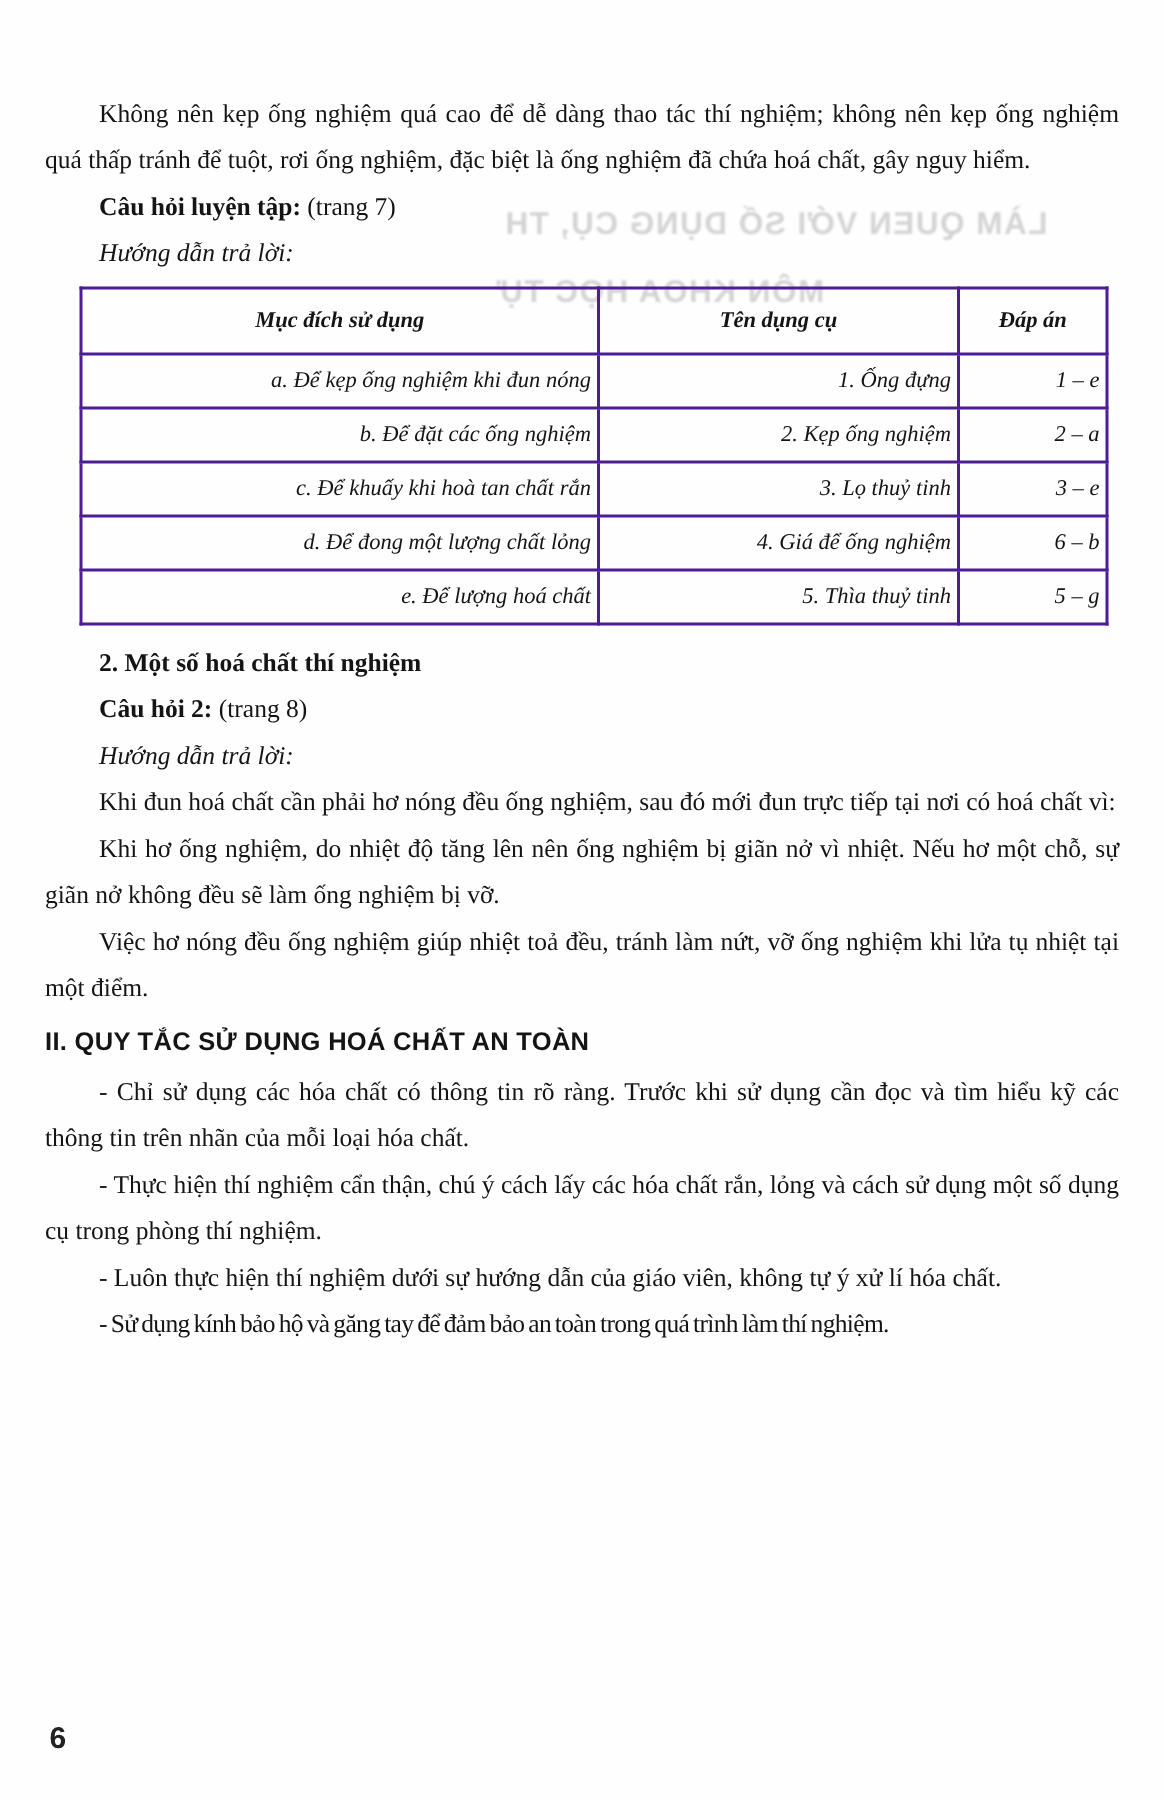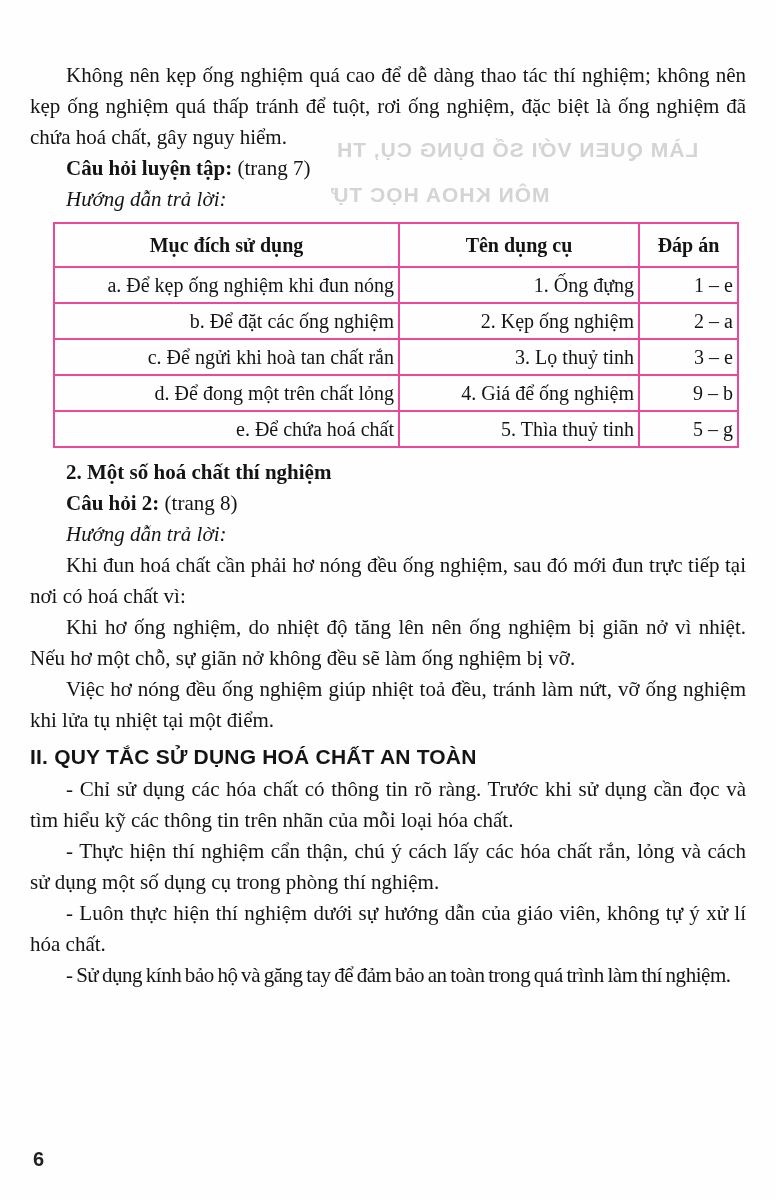--- a/index.html
+++ b/index.html
@@ -12,21 +12,21 @@
     font-family:"Liberation Serif","DejaVu Serif",serif;
     color:#141414;
   }
   .content {
     position:absolute;
     left:30px; top:60px;
     width:716px;
   }
   .content p {
     margin:0;
-    font-size:21px;
+    font-size:17px;
     line-height:31px;
     text-align:justify;
   }
   p.indent { text-indent:36px; }
   .label-line {
     text-indent:36px;
     text-align:left !important;
   }
   .b  { font-weight:bold; }
   .bi { font-weight:normal; font-style:italic; }
@@ -48,24 +48,25 @@
   table.answer-table {
     border-collapse:collapse;
     margin:7px 0 9px 23px;
     table-layout:fixed;
     width:684px;
   }
   .answer-table col.c1 { width:345px; }
   .answer-table col.c2 { width:240px; }
   .answer-table col.c3 { width:99px; }
   .answer-table th, .answer-table td {
-    border:2px solid #ec4899;
-    font-size:20px;
+    border:2px solid #4c1d95;
+    font-size:15px;
     overflow:hidden;
     white-space:nowrap;
+    font-style:italic;
   }
   .answer-table th {
     height:40px;
     font-weight:bold;
     text-align:center;
     vertical-align:middle;
   }
   .answer-table td {
     height:34px;
     padding:0 4px 0 9px;
@@ -129,31 +130,31 @@
           <td>a. Để kẹp ống nghiệm khi đun nóng</td>
           <td>1. Ống đựng</td>
           <td>1 – e</td>
         </tr>
         <tr>
           <td>b. Để đặt các ống nghiệm</td>
           <td>2. Kẹp ống nghiệm</td>
           <td>2 – a</td>
         </tr>
         <tr>
-          <td>c. Để ngửi khi hoà tan chất rắn</td>
+          <td>c. Để khuấy khi hoà tan chất rắn</td>
           <td>3. Lọ thuỷ tinh</td>
           <td>3 – e</td>
         </tr>
         <tr>
-          <td>d. Để đong một trên chất lỏng</td>
+          <td>d. Để đong một lượng chất lỏng</td>
           <td>4. Giá để ống nghiệm</td>
-          <td>9 – b</td>
+          <td>6 – b</td>
         </tr>
         <tr>
-          <td>e. Để chứa hoá chất</td>
+          <td>e. Để lượng hoá chất</td>
           <td>5. Thìa thuỷ tinh</td>
           <td>5 – g</td>
         </tr>
       </tbody>
     </table>
 
     <p class="section2-heading">2. Một số hoá chất thí nghiệm</p>
 
     <p class="label-line"><span class="b">Câu hỏi 2:</span><span> (trang 8)</span></p>
 

